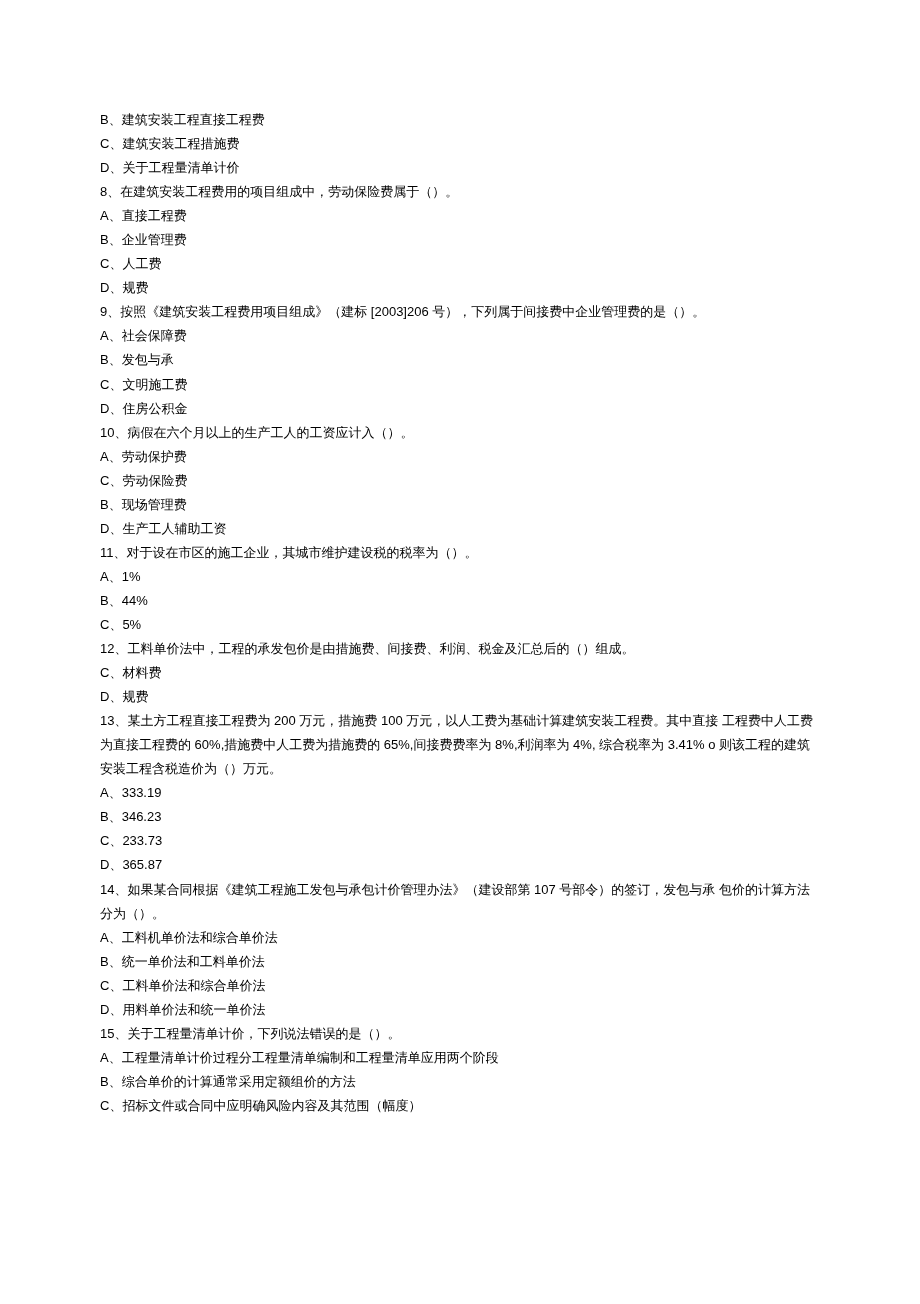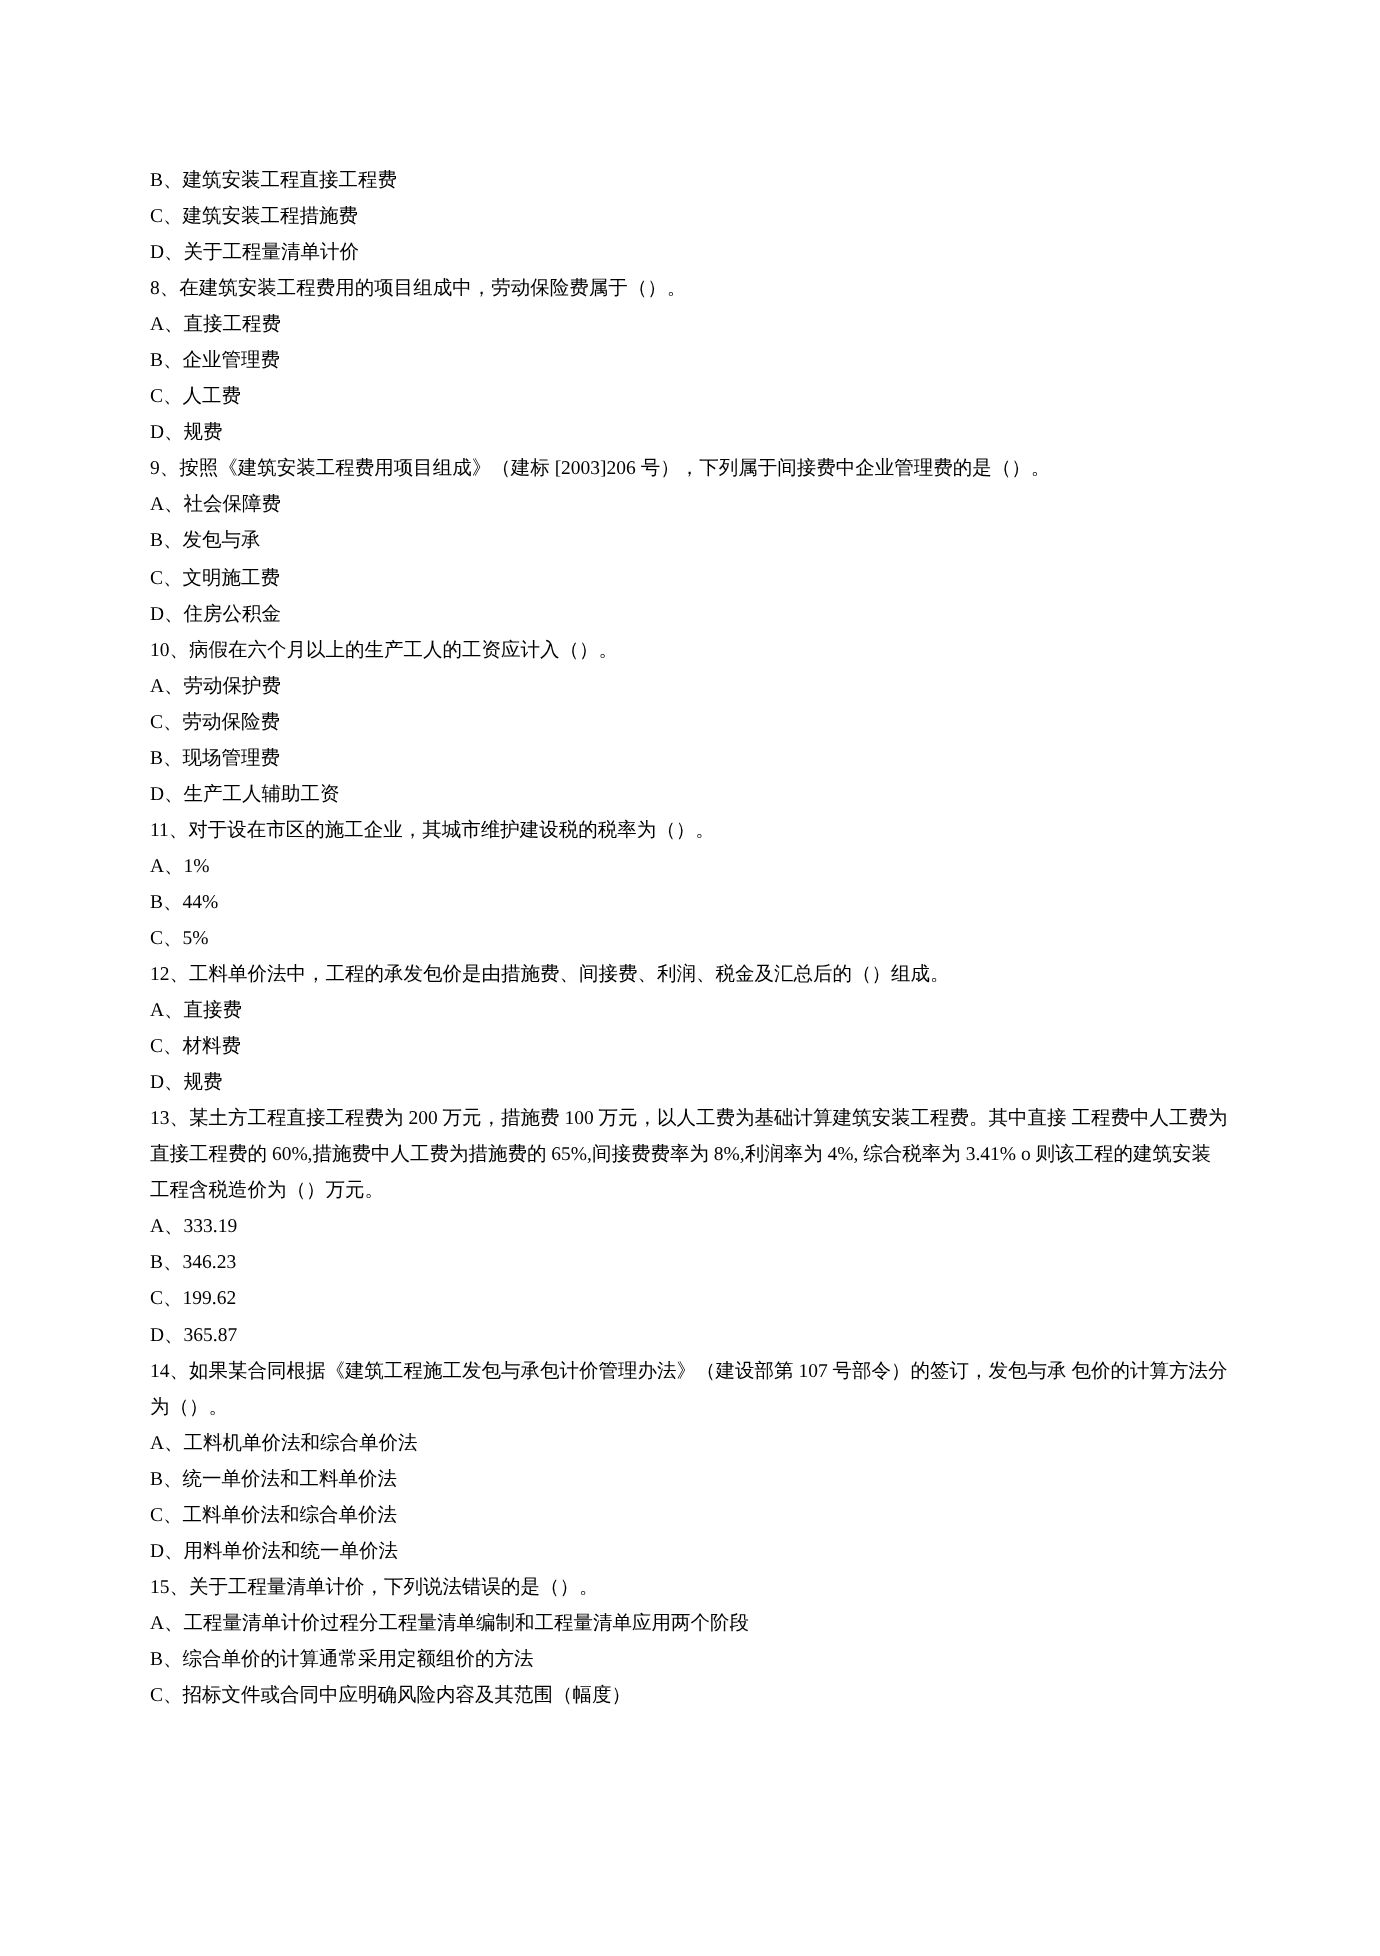--- a/index.html
+++ b/index.html
@@ -12,21 +12,20 @@
     min-height: 1304px;
     font-family: "Microsoft YaHei", "SimSun", Arial, sans-serif;
     font-size: 13px;
     color: #000;
     line-height: 1.85;
     padding: 108px 100px 60px 100px;
     box-sizing: border-box;
   }
   .line {
     display: block;
-    font-family: Liberation Serif, serif;
   }
 </style>
 </head>
 <body>
 
 <div id="content">
     <span class="line">B、建筑安装工程直接工程费</span>
     <span class="line">C、建筑安装工程措施费</span>
     <span class="line">D、关于工程量清单计价</span>
     <span class="line">8、在建筑安装工程费用的项目组成中，劳动保险费属于（）。</span>
@@ -42,27 +41,26 @@
     <span class="line">10、病假在六个月以上的生产工人的工资应计入（）。</span>
     <span class="line">A、劳动保护费</span>
     <span class="line">C、劳动保险费</span>
     <span class="line">B、现场管理费</span>
     <span class="line">D、生产工人辅助工资</span>
     <span class="line">11、对于设在市区的施工企业，其城市维护建设税的税率为（）。</span>
     <span class="line">A、1%</span>
     <span class="line">B、44%</span>
     <span class="line">C、5%</span>
     <span class="line">12、工料单价法中，工程的承发包价是由措施费、间接费、利润、税金及汇总后的（）组成。</span>
-    <span class="line">A、直接费</span>
     <span class="line">C、材料费</span>
     <span class="line">D、规费</span>
     <span class="line">13、某土方工程直接工程费为  200 万元，措施费 100 万元，以人工费为基础计算建筑安装工程费。其中直接  工程费中人工费为直接工程费的 60%,措施费中人工费为措施费的 65%,间接费费率为 8%,利润率为 4%, 综合税率为 3.41% o 则该工程的建筑安装工程含税造价为（）万元。</span>
     <span class="line">A、333.19</span>
     <span class="line">B、346.23</span>
-    <span class="line">C、199.62</span>
+    <span class="line">C、233.73</span>
     <span class="line">D、365.87</span>
     <span class="line">14、如果某合同根据《建筑工程施工发包与承包计价管理办法》（建设部第 107 号部令）的签订，发包与承  包价的计算方法分为（）。</span>
     <span class="line">A、工料机单价法和综合单价法</span>
     <span class="line">B、统一单价法和工料单价法</span>
     <span class="line">C、工料单价法和综合单价法</span>
     <span class="line">D、用料单价法和统一单价法</span>
     <span class="line">15、关于工程量清单计价，下列说法错误的是（）。</span>
     <span class="line">A、工程量清单计价过程分工程量清单编制和工程量清单应用两个阶段</span>
     <span class="line">B、综合单价的计算通常采用定额组价的方法</span>
     <span class="line">C、招标文件或合同中应明确风险内容及其范围（幅度）</span>

